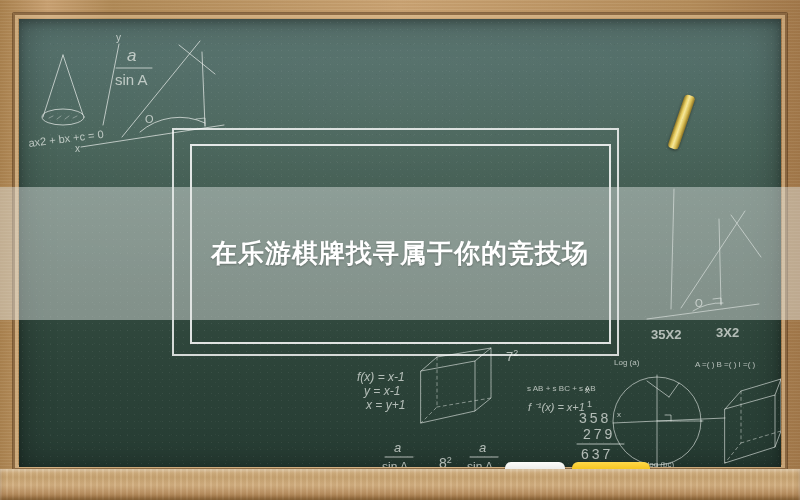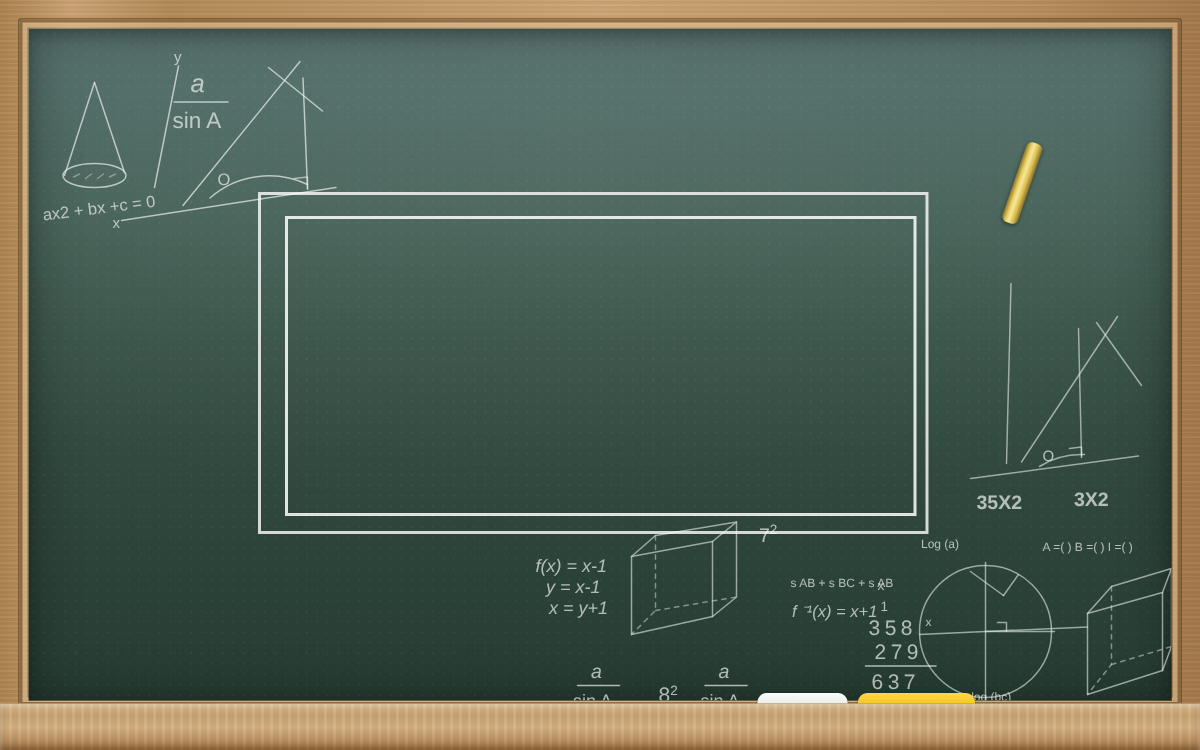--- a/index.html
+++ b/index.html
@@ -230,20 +230,23 @@
 
       </svg>
     </div>
 
     <div class="chalk-stick stick-yellow-board" style="left:657px;top:75px;"></div>
   </div>
 
   <div class="deco-rect deco-outer"></div>
   <div class="deco-rect deco-inner"></div>
 
+  <div class="band">
+    <div class="headline">在乐游棋牌找寻属于你的竞技场</div>
+  </div>
 
   <div class="tray-chalk tray-white"></div>
   <div class="tray-chalk tray-yellow"></div>
 
   <div class="ledge-lip"></div>
   <div class="ledge"></div>
 
 </div>
 
 </body></html>

